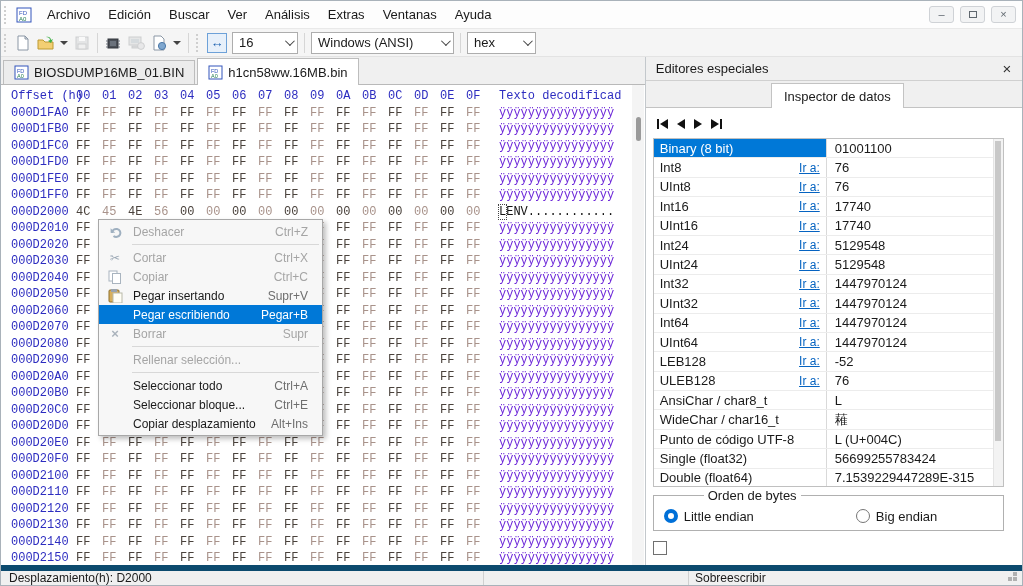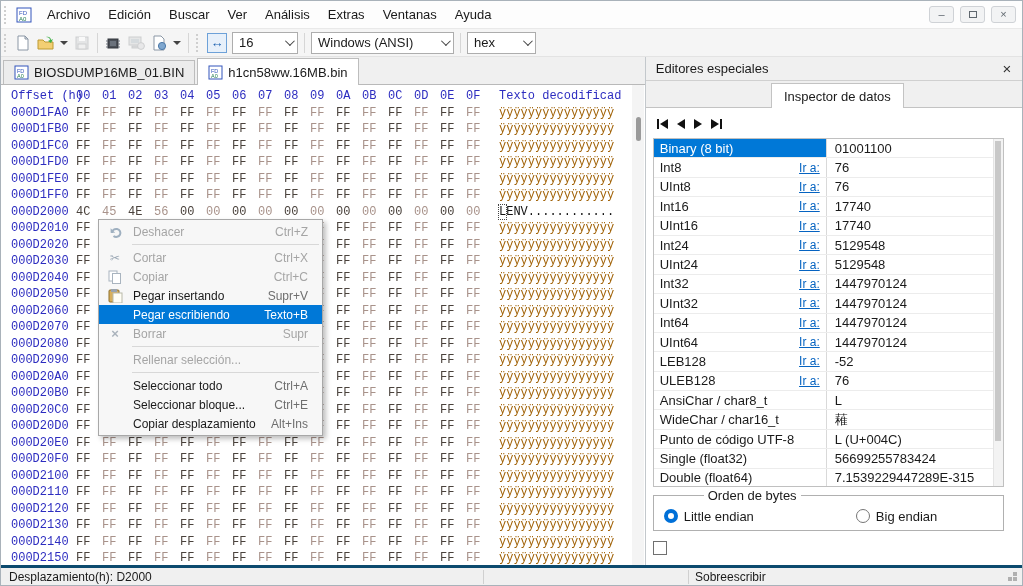--- a/index.html
+++ b/index.html
@@ -46,21 +46,21 @@
              font-family:"Liberation Mono", monospace; font-size:12px; line-height:16.5px;
              padding:3px 0 0 10px; white-space:nowrap; }
   .hexrow { height:16.5px; }
   .off { display:inline-block; width:58px; color:#2d2dc0; }
   .offhead { display:inline-block; width:58px; color:#2d2dc0; }
   .bytes { display:inline-block; margin-left:7px; }
   .byte { display:inline-block; width:26px; }
   .bytes .byte:nth-child(odd) { color:#4a423c; }
   .bytes .byte:nth-child(even) { color:#a8928a; }
   .bytes.hdr .byte { color:#2d2dc0 !important; }
-  .hextext { display:inline-block; margin-left:7px; color:#a16207; }
+  .hextext { display:inline-block; margin-left:7px; color:#6d28d9; }
   .hextext.hdr { color:#2d2dc0; }
   .hextext.ascii { color:#111; }
   .caret-char { border:1px dotted #444; margin:-1px; }
   .vscroll { position:absolute; right:1px; top:0; bottom:0; width:12px; background:#f4f4f4; }
   .vthumb { position:absolute; top:32px; right:3px; width:5px; height:24px; background:#9a9a9a; border-radius:3px;}
   
   .ctxmenu { position:absolute; left:97px; top:218px; width:225px; background:#f7f7f7;
              border:1px solid #a8a8a8; box-shadow:3px 3px 5px rgba(0,0,0,.25); z-index:10;
              padding:2px 0; font-size:12px; }
   .ctx-item { height:19px; display:flex; align-items:center; padding:0 14px 0 0; position:relative; }
@@ -97,21 +97,21 @@
   .insp-thumb { position:absolute; top:2px; right:2px; width:6px; height:300px; background:#c8c8c8; }
   .groupbox { border:1px solid #b0b0b0; margin-top:8px; position:relative; height:36px;
               display:flex; align-items:center; padding:6px 0 0 10px; }
   .groupbox .legend { position:absolute; top:-8px; left:10px; background:#fff; padding:0 4px; font-size:13px;margin-left:40px; }
   .radio-opt { display:flex; align-items:center; gap:6px; font-size:13px; }
   .radio { width:14px; height:14px; border-radius:50%; border:1px solid #767676; background:#fff; }
   .radio.checked { border:4px solid #0070d8; }
   .checkrow { display:flex; align-items:center; gap:7px; font-size:13px; margin:10px 0 0 0; }
   .checkbox { width:14px; height:14px; border:1px solid #707070; background:#fff; }
   
-  .statusbar { height:20px; border-top:3px solid #0c4a6e; background:#f0f0f0;
+  .statusbar { height:20px; border-top:6px solid #0c4a6e; background:#f0f0f0;
                display:flex; align-items:center; font-size:12px; position:absolute; left:0; right:0; bottom:0;}
   .sb-cell1 { width:482px; padding-left:8px; }
   .sb-sep { width:1px; height:14px; background:#d0d0d0; }
   .sb-cell2 { width:204px; }
   .sb-cell3 { padding-left:6px; flex:1; }
   .sb-grip { width:4px; height:4px; background:#b0b0b0; margin-right:5px; align-self:flex-end; margin-bottom:4px;
              box-shadow:-5px 0 #b0b0b0, 0 -5px #b0b0b0; }
 </style>
 </head>
 <body>
@@ -518,21 +518,21 @@
             <rect x="1" y="2" width="10" height="12" rx="1" fill="#d8b05d" stroke="#8d6f2a"></rect>
             <rect x="3" y="1" width="6" height="3" fill="#9aa3ad"></rect>
             <rect x="5" y="5" width="9" height="10" fill="#fffef5" stroke="#b9b9a9"></rect>
           </svg>
         </span>
         <span class="mi-label">Pegar insertando</span>
         <span class="mi-short">Supr+V</span>
       </div>
       <div class="ctx-item hilite">
         <span class="mi-label">Pegar escribiendo</span>
-        <span class="mi-short">Texto+B</span>
+        <span class="mi-short">Pegar+B</span>
       </div>
       <div class="ctx-item disabled">
         <span class="mi-icon">
           <span style="color:#aab3bc;font-size:13px;font-weight:bold">×</span>
         </span>
         <span class="mi-label">Borrar</span>
         <span class="mi-short">Supr</span>
       </div>
       <div class="menu-sep"></div>
       <div class="ctx-item disabled">

